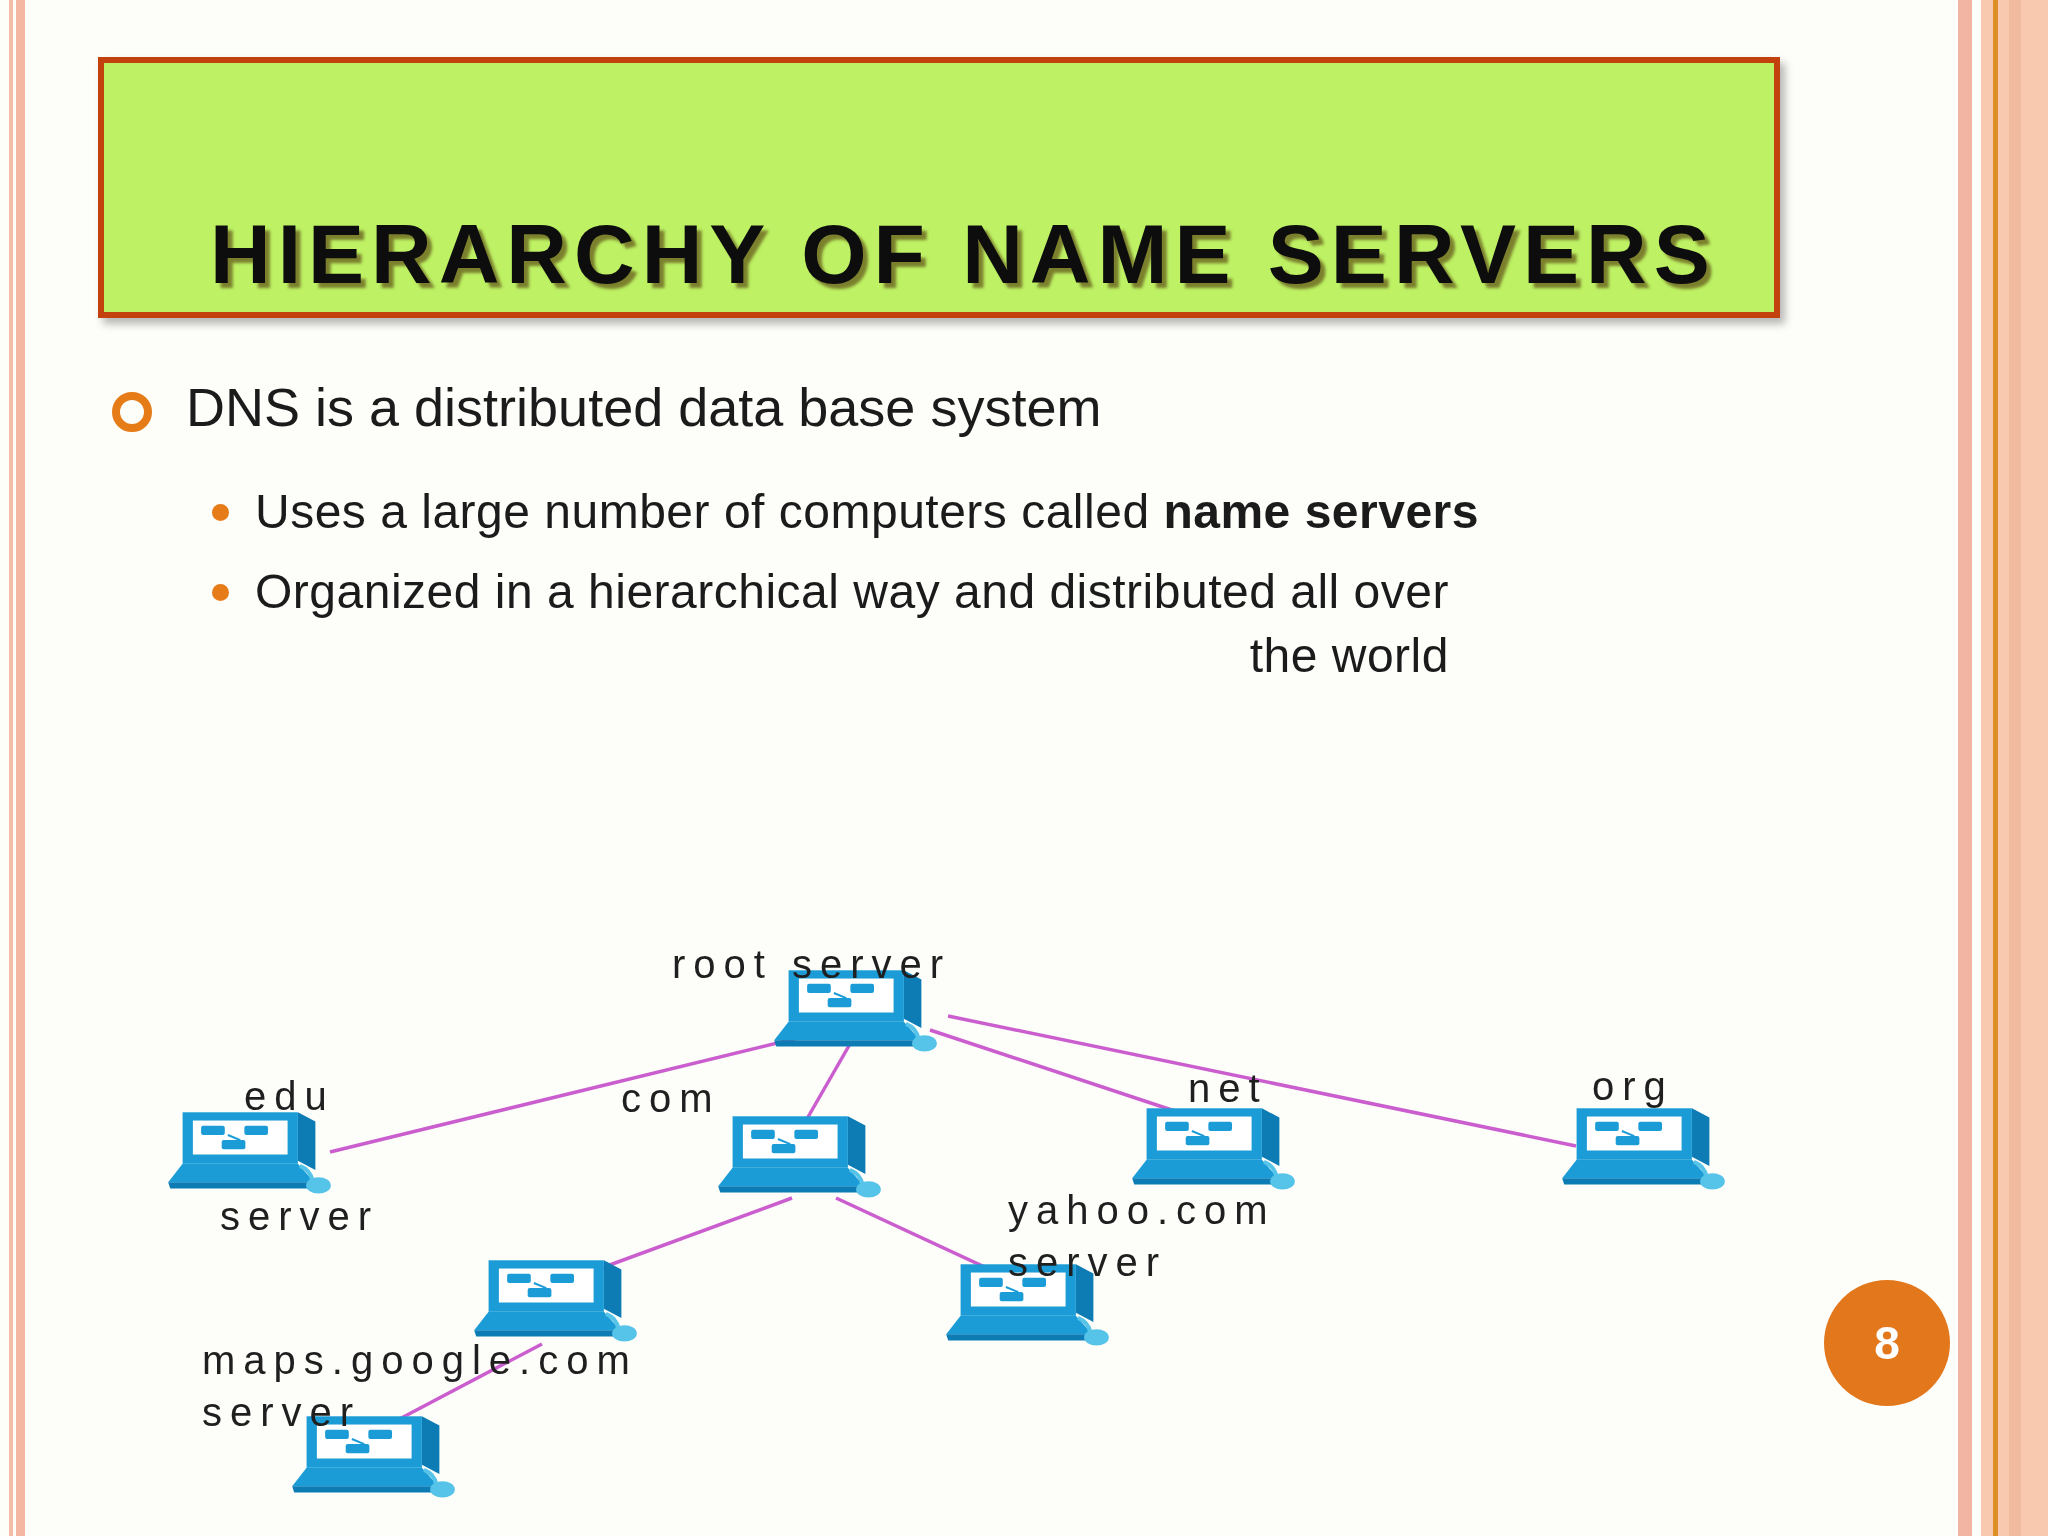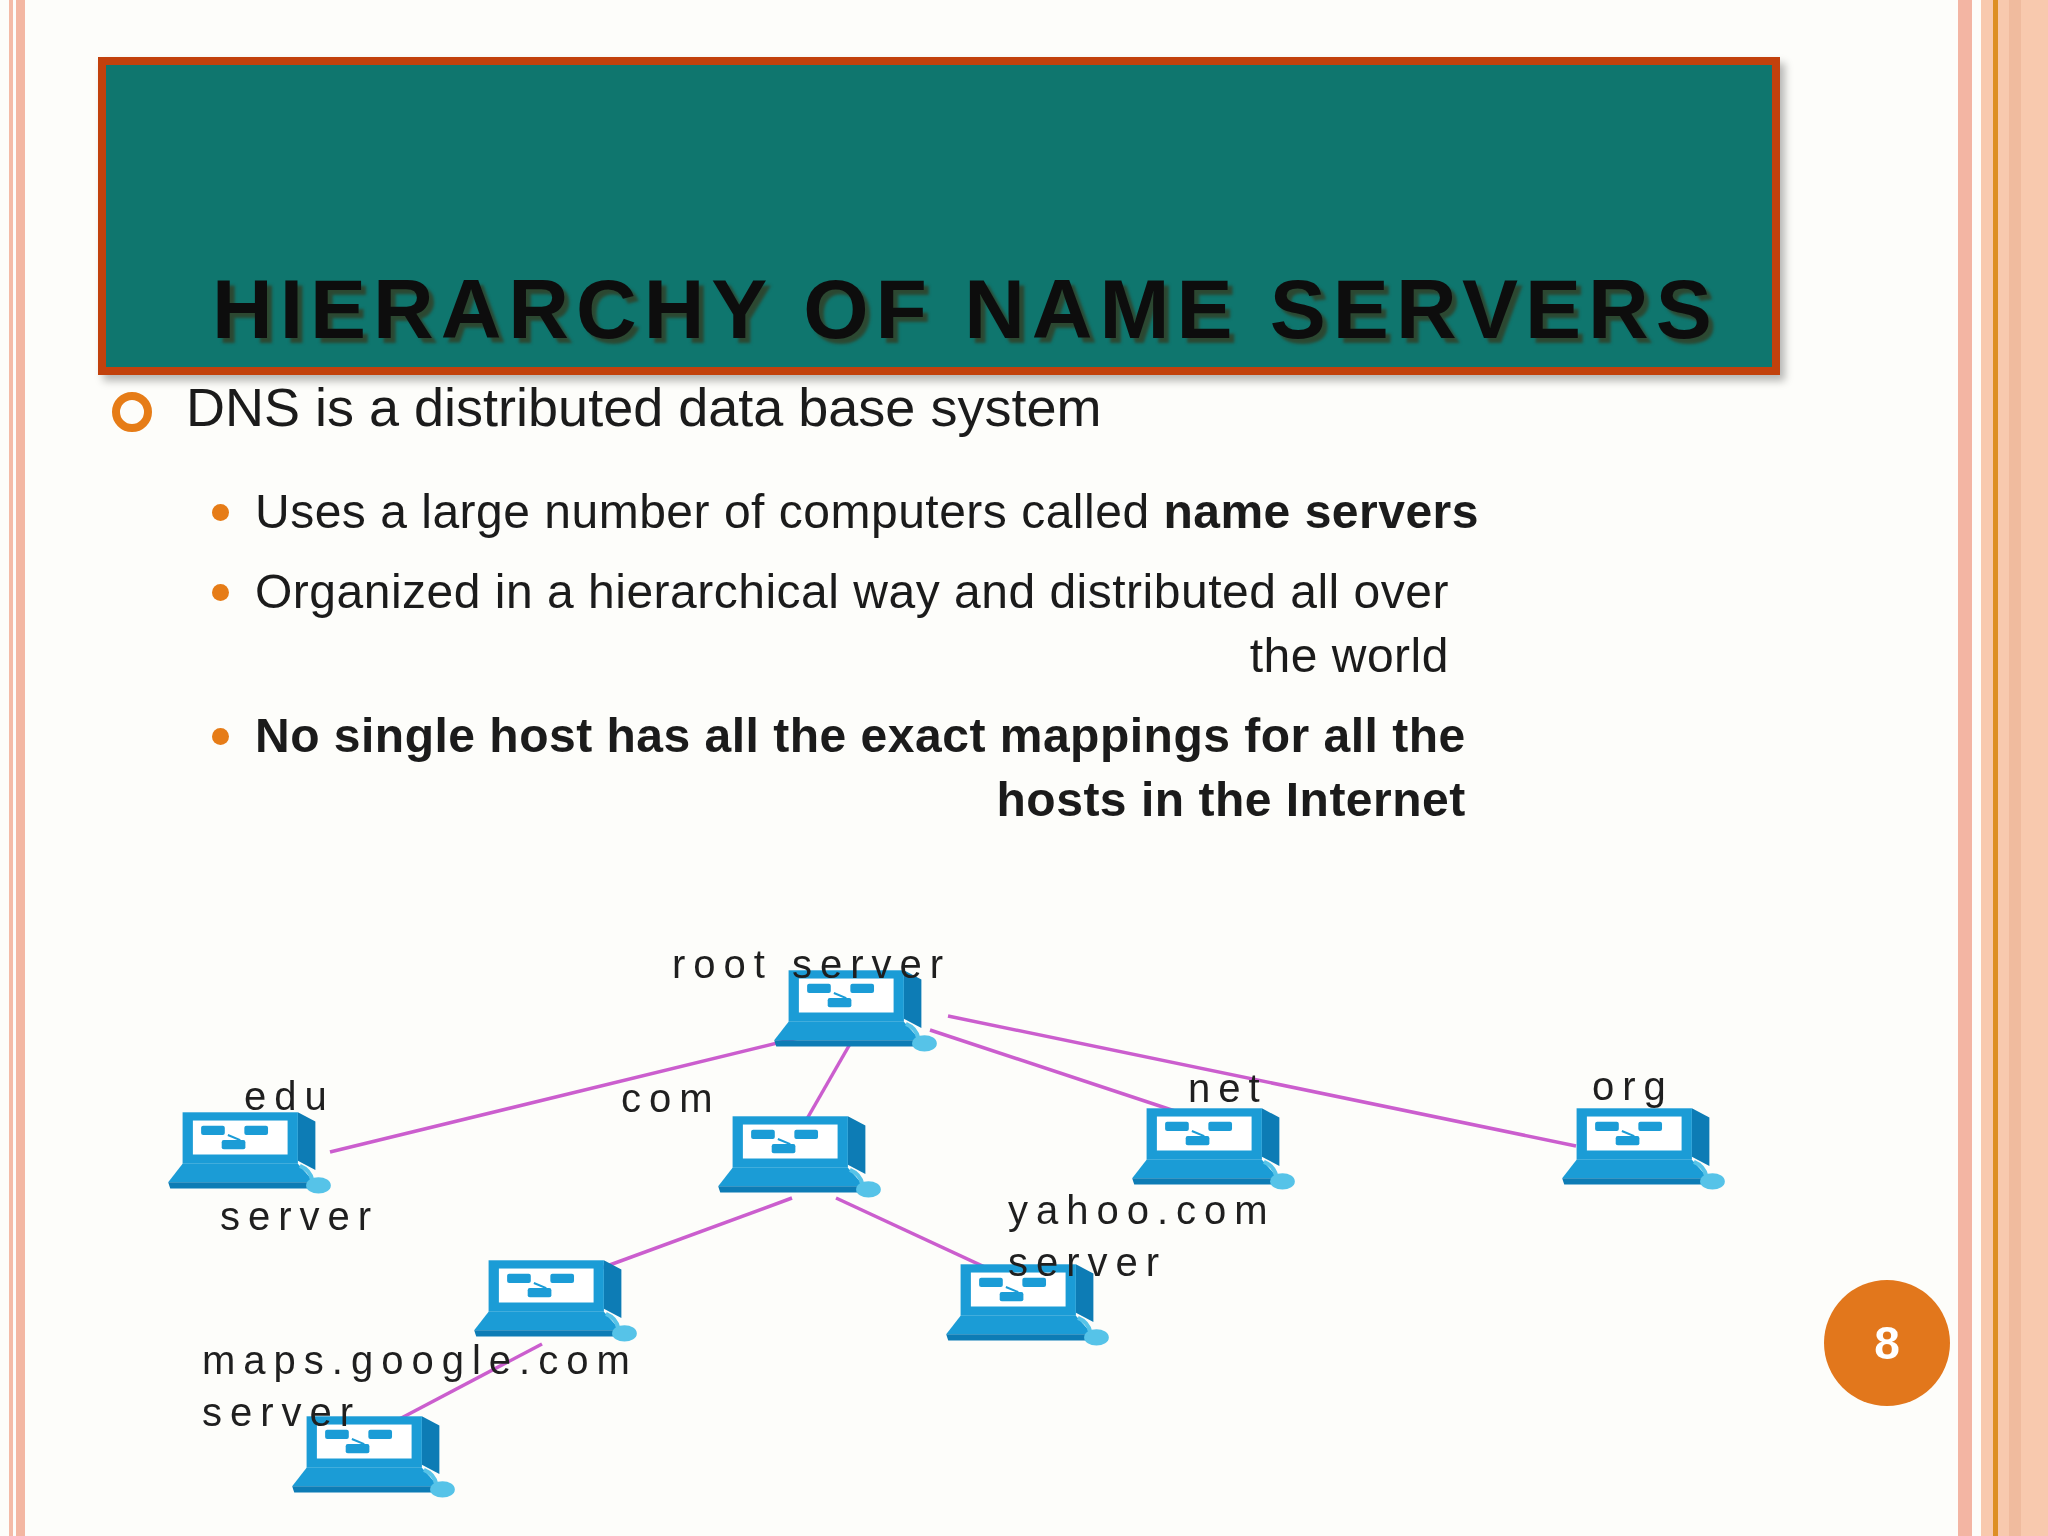--- a/index.html
+++ b/index.html
@@ -11,22 +11,22 @@
   
   .vstripe{position:absolute;top:0;height:1536px;}
   .l1{left:9px;width:4px;background:#f4bba7;}
   .l2{left:16px;width:9px;background:#f3b7a2;}
   .r1{left:1958px;width:14px;background:#f3b5a3;}
   .rband{left:1981px;width:67px;background:#f8c9ae;}
   .rline{left:1993px;width:5px;background:#dd8f25;}
   .rshade{left:2009px;width:12px;background:#f0bb9e;}
   
   .title-box{
-    position:absolute;left:98px;top:57px;width:1682px;height:318px;
-    background:#0f766e;border:8px solid #c2410c;box-sizing:border-box;
+    position:absolute;left:98px;top:57px;width:1682px;height:261px;
+    background:#bef264;border:6px solid #c2410c;box-sizing:border-box;
     display:flex;align-items:flex-end;
     padding:0 0 16px 106px;
     box-shadow:5px 6px 8px rgba(0,0,0,0.28);
   }
   .title-text{
     font-size:84px;font-weight:bold;color:#0d0d0d;
     letter-spacing:7px;line-height:1;
     text-shadow:5px 5px 3px rgba(70,35,0,0.55);
     white-space:nowrap;
   }
@@ -111,27 +111,20 @@
       <span class="dot"></span>
       <div class="sub-text"><span>Uses a large number of computers called </span><span class="bold">name servers</span></div>
     </div>
     <div class="sub-bullet">
       <span class="dot"></span>
       <div class="sub-text">
         <div>Organized in a hierarchical way and distributed all over</div>
         <div>the world</div>
       </div>
     </div>
-    <div class="sub-bullet">
-      <span class="dot"></span>
-      <div class="sub-text bold">
-        <div>No single host has all the exact mappings for all the</div>
-        <div>hosts in the Internet</div>
-      </div>
-    </div>
   </div>
 </div>
 
 <svg class="edges" width="2048" height="1536">
   <g stroke="#cb5ece" stroke-width="3.5">
     <line x1="806" y1="1036" x2="330" y2="1152"></line>
     <line x1="850" y1="1044" x2="804" y2="1124"></line>
     <line x1="930" y1="1030" x2="1208" y2="1122"></line>
     <line x1="948" y1="1016" x2="1576" y2="1146"></line>
     <line x1="792" y1="1198" x2="596" y2="1270"></line>

